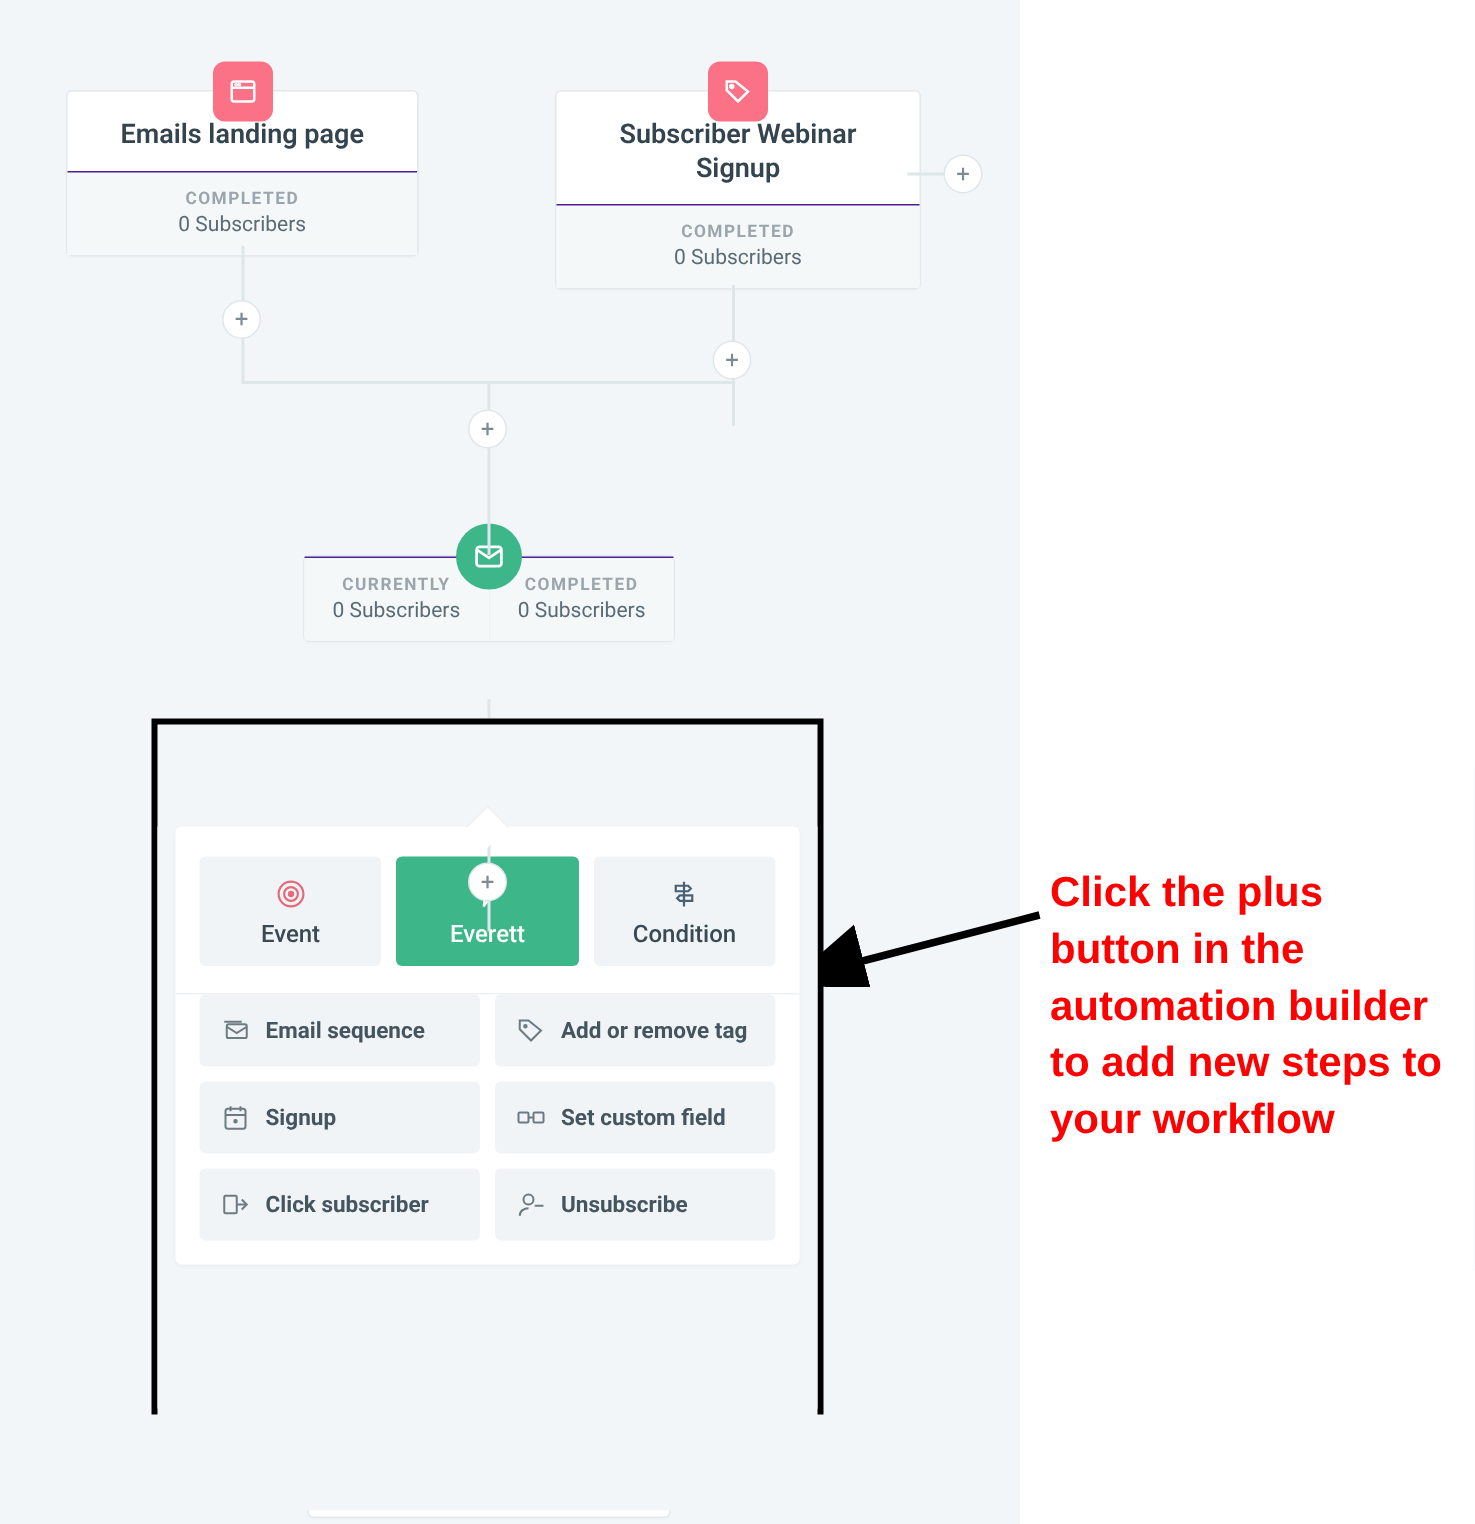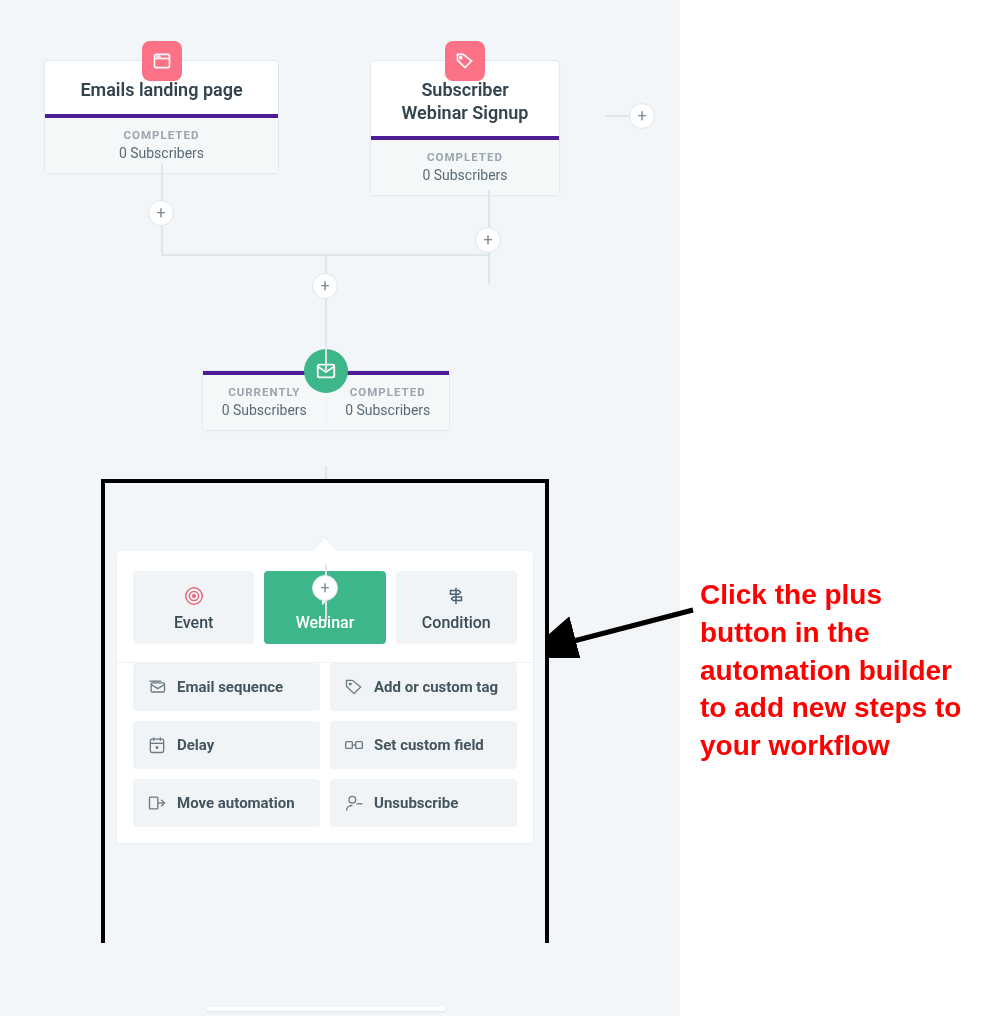--- a/index.html
+++ b/index.html
@@ -29,21 +29,21 @@
     }
     .node .node-title {
       font-size: 18px;
       font-weight: 600;
       color: #34444f;
       padding: 18px 16px 12px 16px;
       line-height: 1.25;
     }
     .node .node-status {
       background: #f5f8f9;
-      border-top: 4px solid #4c1d95;
+      border-top: 1px solid #4c1d95;
       padding: 10px 8px 12px 8px;
     }
     .status-label {
       font-size: 11.5px;
       font-weight: 700;
       letter-spacing: 1px;
       color: #9aa5ad;
       text-transform: uppercase;
     }
     .status-value {
@@ -209,21 +209,21 @@
           <circle cx="9" cy="6.5" r="0.5" fill="currentColor"></circle>
         </svg>
     </div>
     <div class="node-title">Emails landing page</div>
     <div class="node-status">
       <div class="status-label">COMPLETED</div>
       <div class="status-value">0 Subscribers</div>
     </div>
   </div>
 
-  <div class="node" style="left:370px; top:60px; width:190px;">
+  <div class="node" style="left:370px; top:60px; width:244px;">
     <div class="icon-badge pink">
       <svg width="20" height="20" viewBox="0 0 24 24" fill="none" stroke="currentColor" stroke-width="2">
           <path d="M20 12l-8 8-9-9V4h7l10 8z"></path>
           <circle cx="7" cy="8" r="1.2" fill="currentColor"></circle>
         </svg>
     </div>
     <div class="node-title">Subscriber Webinar Signup</div>
     <div class="node-status">
       <div class="status-label">COMPLETED</div>
       <div class="status-value">0 Subscribers</div>
@@ -275,21 +275,21 @@
                 </svg>
             </div>
             <div class="tab-label">Event</div>
           </div>
           <div class="tab active">
             <div class="tab-icon">
               <svg width="20" height="22" viewBox="0 0 24 24" fill="none" stroke="currentColor" stroke-width="1.8">
                   <path d="M13 2L5 13h5l-1 9 8-12h-5l1-8z"></path>
                 </svg>
             </div>
-            <div class="tab-label">Webinar</div>
+            <div class="tab-label">Everett</div>
           </div>
           <div class="tab">
             <div class="tab-icon">
               <svg width="24" height="22" viewBox="0 0 24 24" fill="none" stroke="#4a6173" stroke-width="1.6">
                   <path d="M12 3v18"></path>
                   <path d="M6 6h9l2 2-2 2H6z"></path>
                   <path d="M18 13H9l-2 2 2 2h9z"></path>
                 </svg>
             </div>
             <div class="tab-label">Condition</div>
@@ -308,53 +308,53 @@
             </span>
             <span>Email sequence</span>
           </div>
           <div class="option">
             <span class="opt-icon">
               <svg width="20" height="20" viewBox="0 0 24 24" fill="none" stroke="currentColor" stroke-width="1.6">
                   <path d="M20 12l-8 8-9-9V4h7l10 8z"></path>
                   <circle cx="7.5" cy="8.5" r="1"></circle>
                 </svg>
             </span>
-            <span>Add or custom tag</span>
+            <span>Add or remove tag</span>
           </div>
           <div class="option">
             <span class="opt-icon">
               <svg width="20" height="20" viewBox="0 0 24 24" fill="none" stroke="currentColor" stroke-width="1.6">
                   <rect x="4" y="5" width="16" height="16" rx="2"></rect>
                   <line x1="4" y1="10" x2="20" y2="10"></line>
                   <line x1="8" y1="3" x2="8" y2="7"></line>
                   <line x1="16" y1="3" x2="16" y2="7"></line>
                   <circle cx="12" cy="15" r="1" fill="currentColor"></circle>
                 </svg>
             </span>
-            <span>Delay</span>
+            <span>Signup</span>
           </div>
           <div class="option">
             <span class="opt-icon">
               <svg width="22" height="20" viewBox="0 0 24 24" fill="none" stroke="currentColor" stroke-width="1.6">
                   <rect x="2" y="8" width="8" height="8" rx="1"></rect>
                   <rect x="14" y="8" width="8" height="8" rx="1"></rect>
                   <line x1="10" y1="12" x2="14" y2="12"></line>
                 </svg>
             </span>
             <span>Set custom field</span>
           </div>
           <div class="option">
             <span class="opt-icon">
               <svg width="20" height="20" viewBox="0 0 24 24" fill="none" stroke="currentColor" stroke-width="1.6">
                   <rect x="3" y="5" width="10" height="14" rx="1"></rect>
                   <path d="M13 12h7"></path>
                   <path d="M17 8l4 4-4 4"></path>
                 </svg>
             </span>
-            <span>Move automation</span>
+            <span>Click subscriber</span>
           </div>
           <div class="option">
             <span class="opt-icon">
               <svg width="20" height="20" viewBox="0 0 24 24" fill="none" stroke="currentColor" stroke-width="1.6">
                   <circle cx="10" cy="8" r="4"></circle>
                   <path d="M3 21c0-4 3.5-6 7-6"></path>
                   <line x1="15" y1="13" x2="22" y2="13"></line>
                 </svg>
             </span>
             <span>Unsubscribe</span>

